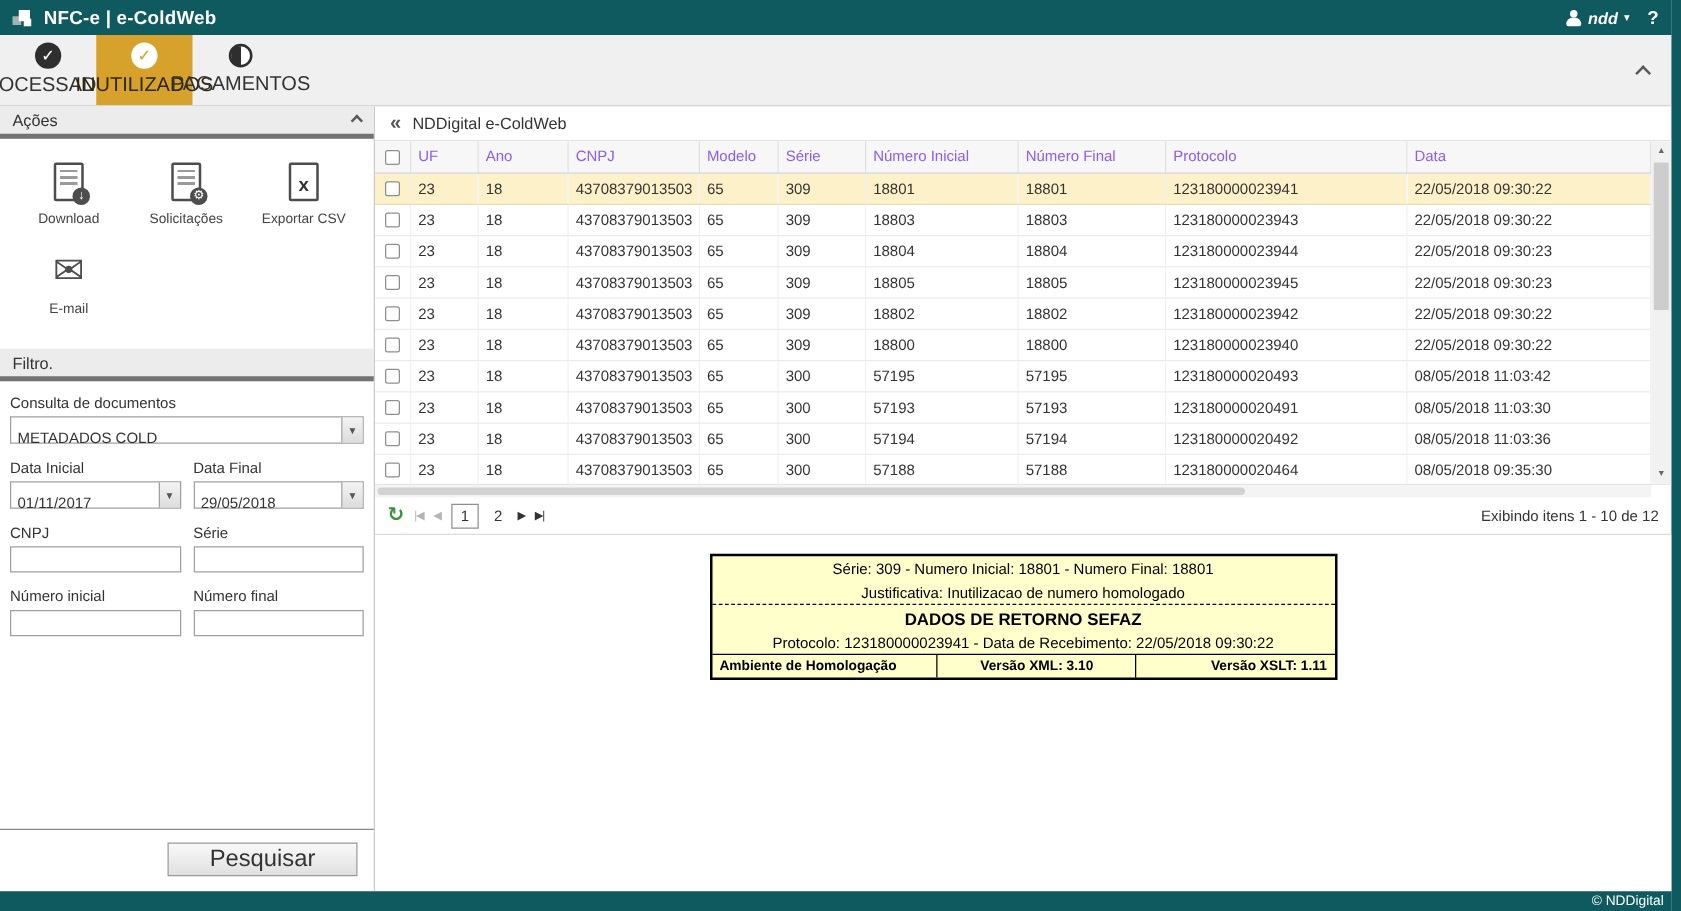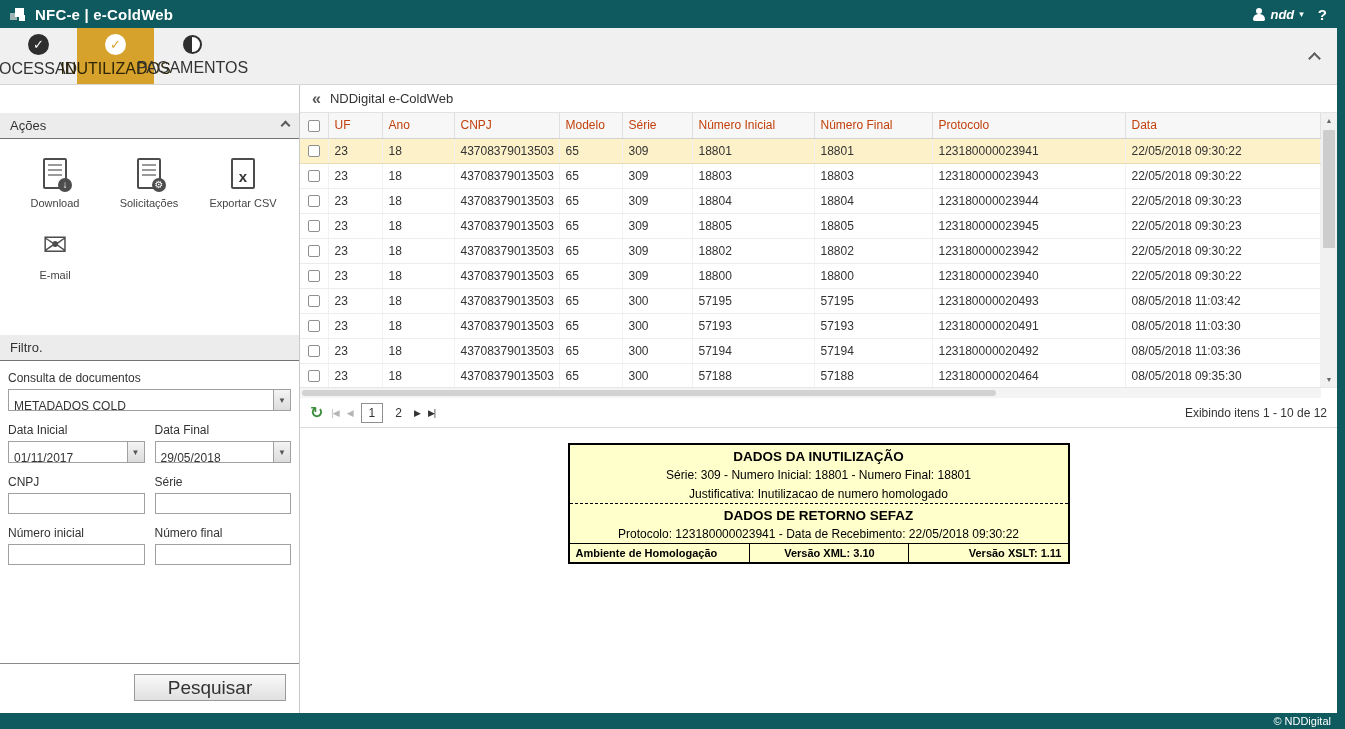--- a/index.html
+++ b/index.html
@@ -36,21 +36,21 @@
   .circle-half { width:19px; height:19px; border:2px solid #2e2e2e; background:linear-gradient(90deg,#2e2e2e 0 50%,#fff 50% 100%); }
   .chevron-up { width:9px; height:9px; border-top:2px solid #5a5a5a; border-right:2px solid #5a5a5a; transform:rotate(-45deg); display:inline-block; cursor:pointer; }
   .ribbon-collapse { position:absolute; right:18px; top:50%; margin-top:-2px; }
 
   
   .content { flex:1 1 auto; display:flex; min-height:0; }
   .sidebar { width:300px; flex:0 0 300px; border-right:1px solid #c9c9c9; display:flex; flex-direction:column; background:#fff; }
   .main { flex:1 1 auto; min-width:0; display:flex; flex-direction:column; background:#fff; }
 
   
-  .panel-header { height:26px; background:#ececec; border-bottom:1px solid #737373; display:flex; align-items:center; padding:0 10px; font-size:13px; color:#333; flex:0 0 auto;margin-top:28px; }
+  .panel-header { height:26px; background:#ececec; border-bottom:4px solid #737373; display:flex; align-items:center; padding:0 10px; font-size:13px; color:#333; flex:0 0 auto; }
   .panel-header .chevron-up { margin-left:auto; width:7px; height:7px; }
   .actions-grid { padding:14px 8px 10px; display:flex; flex-wrap:wrap; flex:0 0 auto; }
   .action-item { width:94px; text-align:center; margin-bottom:16px; cursor:pointer; }
   .action-icon-wrap { height:40px; display:flex; align-items:center; justify-content:center; position:relative; }
   .doc { width:24px; height:31px; border:2px solid #4d4d4d; border-radius:2px; background:#fff; position:relative; }
   .doc .lines { position:absolute; left:3px; right:3px; top:4px; height:13px; background:repeating-linear-gradient(#9a9a9a 0 2px, transparent 2px 5px); }
   .doc .badge { position:absolute; right:-7px; bottom:-5px; width:14px; height:14px; border-radius:50%; background:#4d4d4d; color:#fff; font-size:10px; line-height:14px; text-align:center; }
   .doc .xmark { position:absolute; left:0; right:0; top:8px; text-align:center; font-weight:bold; font-size:15px; color:#333; line-height:18px; }
   .envelope-glyph { font-size:30px; color:#4d4d4d; line-height:34px; }
   .action-label { font-size:11px; color:#444; margin-top:4px; }
@@ -70,21 +70,21 @@
   .btn { width:152px; height:27px; background:linear-gradient(#f9f9f9,#e0e0e0); border:1px solid #9a9a9a; font-size:19px; color:#333; font-family:inherit; cursor:pointer; }
 
   
   .breadcrumb-bar { height:28px; display:flex; align-items:center; gap:9px; padding:0 12px; border-bottom:1px solid #e3e3e3; flex:0 0 auto; }
   .back-chevrons { font-size:16px; font-weight:bold; color:#555; cursor:pointer; line-height:1; }
   .breadcrumb-title { font-size:13px; color:#333; }
 
   
   .grid-wrap { position:relative; height:275px; flex:0 0 auto; padding-right:16px; overflow:hidden; border-bottom:1px solid #e6e6e6; }
   table.grid { border-collapse:collapse; width:100%; table-layout:fixed; font-size:12px; color:#333; }
-  .grid th { background:#f7f7f7; font-weight:normal; text-align:left; padding:4px 6px; border-right:1px solid #e0e0e0; border-bottom:1px solid #d2d2d2; color:#c2410c; height:25px; overflow:hidden; white-space:nowrap; }
+  .grid th { background:#f7f7f7; font-weight:normal; text-align:left; padding:4px 6px; border-right:1px solid #e0e0e0; border-bottom:1px solid #d2d2d2; color:#8b5cf6; height:25px; overflow:hidden; white-space:nowrap; }
   .grid td { padding:4px 6px; height:25px; border-bottom:1px solid #ececec; border-right:1px solid #f1f1f1; overflow:hidden; white-space:nowrap; }
   .grid th:nth-child(1), .grid td:nth-child(1) { width:28px; text-align:center; padding:4px 0; }
   .grid th:nth-child(2) { width:54px; }
   .grid th:nth-child(3) { width:72px; }
   .grid th:nth-child(4) { width:105px; }
   .grid th:nth-child(5) { width:63px; }
   .grid th:nth-child(6) { width:70px; }
   .grid th:nth-child(7) { width:122px; }
   .grid th:nth-child(8) { width:118px; }
   .grid th:nth-child(9) { width:193px; }
@@ -426,21 +426,20 @@
         <span class="nav-btn nav-disabled">◀</span>
         <span class="page-current">1</span>
         <span class="page-link">2</span>
         <span class="nav-btn nav-enabled">▶</span>
         <span class="nav-btn nav-enabled">▶|</span>
         <span class="pager-status">Exibindo itens 1 - 10 de 12</span>
       </div>
 
       <div class="detail-area">
         <div class="doc-box">
-          <div class="doc-title">DADOS DA INUTILIZAÇÃO</div>
           <div class="doc-line">Série: 309 - Numero Inicial: 18801 - Numero Final: 18801</div>
           <div class="doc-line dashed">Justificativa: Inutilizacao de numero homologado</div>
           <div class="doc-title">DADOS DE RETORNO SEFAZ</div>
           <div class="doc-line">Protocolo: 123180000023941 - Data de Recebimento: 22/05/2018 09:30:22</div>
           <div class="doc-footer">
             <div class="f-left">Ambiente de Homologação</div>
             <div class="f-mid">Versão XML: 3.10</div>
             <div class="f-right">Versão XSLT: 1.11</div>
           </div>
         </div>

